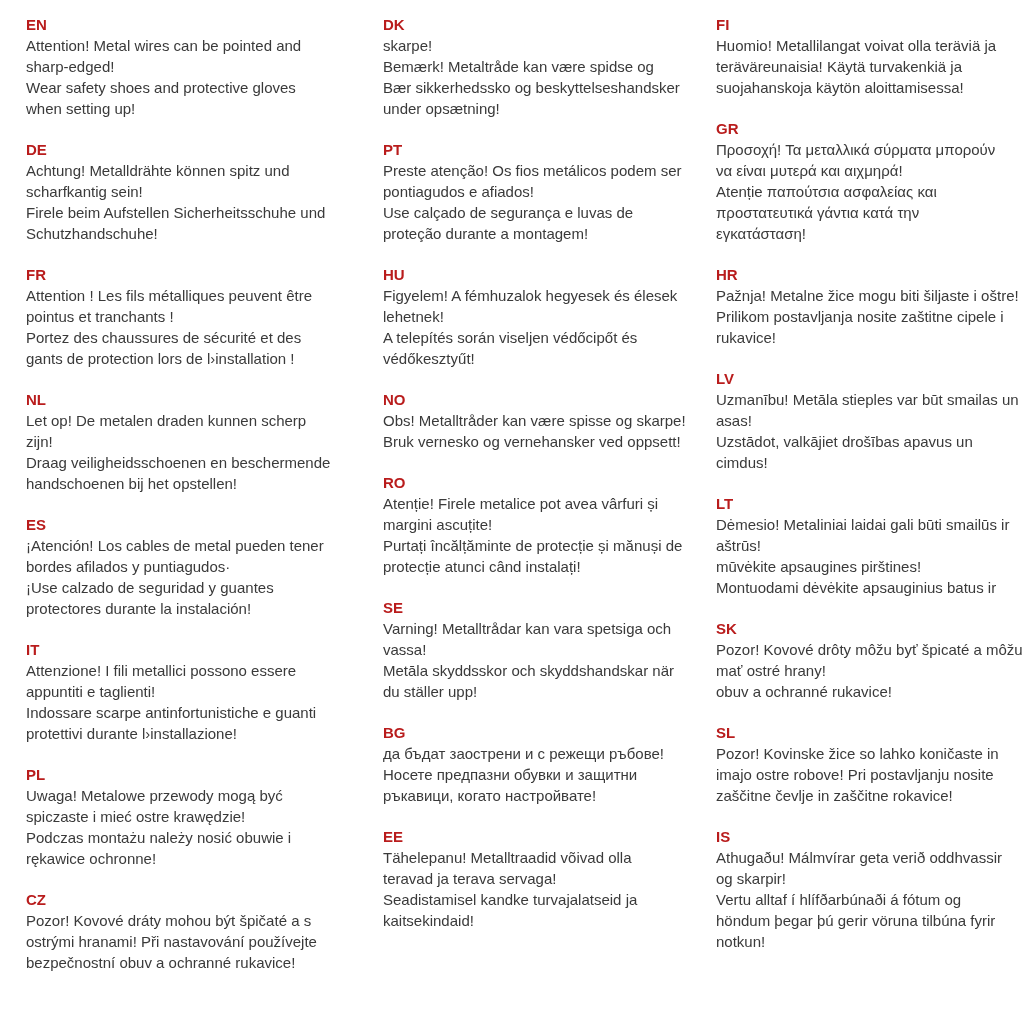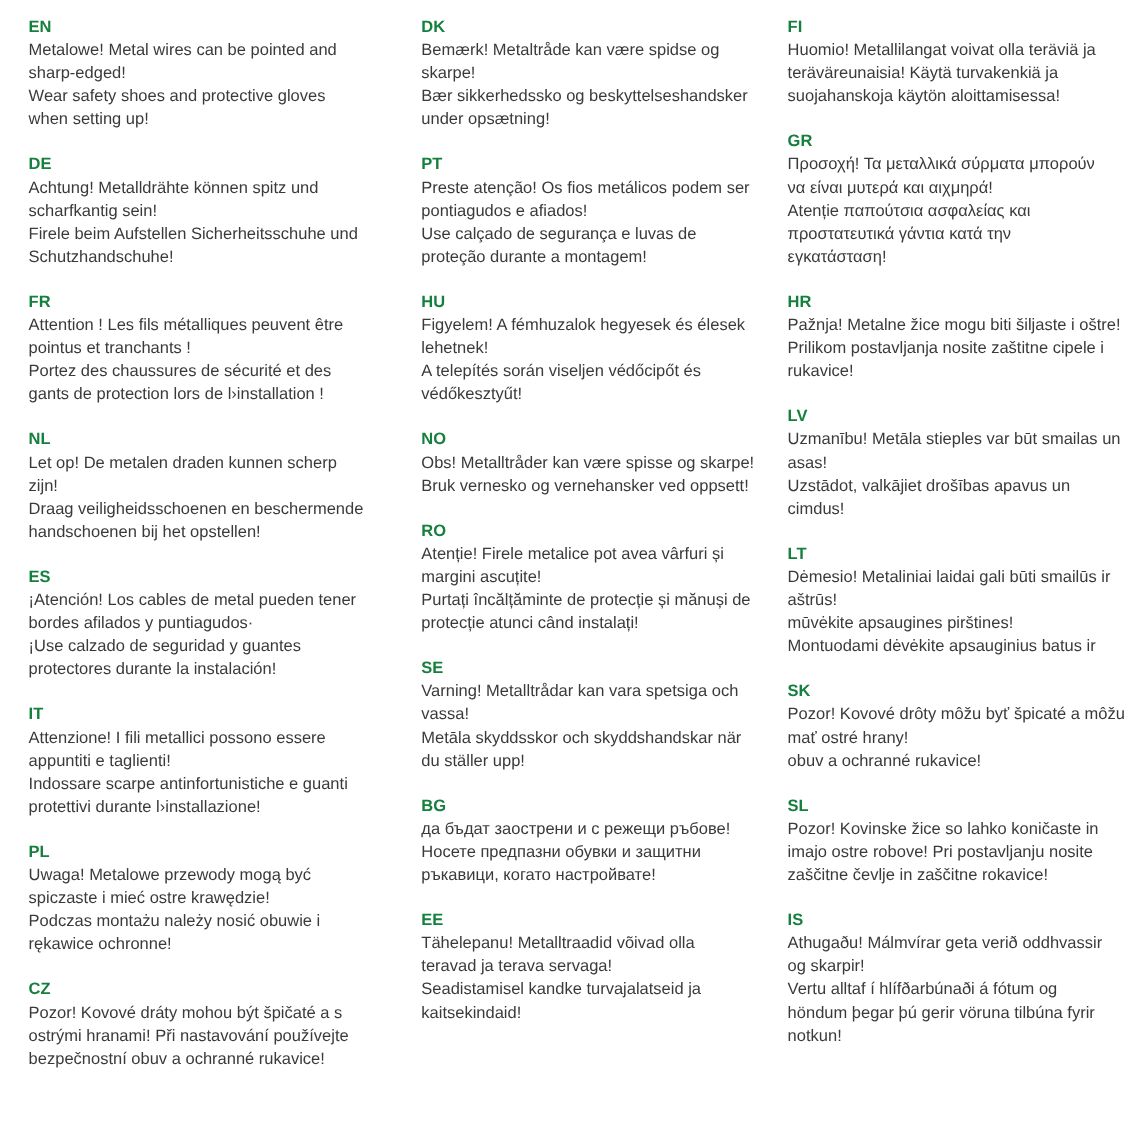--- a/index.html
+++ b/index.html
@@ -27,36 +27,36 @@
   .col-2 { width: 333px; margin-left: 31px; }
   .col-3 { width: 325px; }
   section.sec {
     margin: 0 0 20px 0;
   }
   h3.lang {
     margin: 0;
     font-size: 15px;
     line-height: 21px;
     font-weight: bold;
-    color: #15803d;
+    color: #b91c1c;
   }
   .line {
     font-size: 15px;
     line-height: 21px;
     white-space: nowrap;
   }
 </style>
 </head>
 <body>
 
 <main>
   <div class="col col-1">
       <section class="sec">
         <h3 class="lang">EN</h3>
-        <div class="line">Metalowe! Metal wires can be pointed and</div>
+        <div class="line">Attention! Metal wires can be pointed and</div>
         <div class="line">sharp-edged!</div>
         <div class="line">Wear safety shoes and protective gloves</div>
         <div class="line">when setting up!</div>
       </section>
       <section class="sec">
         <h3 class="lang">DE</h3>
         <div class="line">Achtung! Metalldrähte können spitz und</div>
         <div class="line">scharfkantig sein!</div>
         <div class="line">Firele beim Aufstellen Sicherheitsschuhe und</div>
         <div class="line">Schutzhandschuhe!</div>
@@ -99,22 +99,22 @@
       <section class="sec">
         <h3 class="lang">CZ</h3>
         <div class="line">Pozor! Kovové dráty mohou být špičaté a s</div>
         <div class="line">ostrými hranami! Při nastavování používejte</div>
         <div class="line">bezpečnostní obuv a ochranné rukavice!</div>
       </section>
     </div>
   <div class="col col-2">
       <section class="sec">
         <h3 class="lang">DK</h3>
+        <div class="line">skarpe!</div>
         <div class="line">Bemærk! Metaltråde kan være spidse og</div>
-        <div class="line">skarpe!</div>
         <div class="line">Bær sikkerhedssko og beskyttelseshandsker</div>
         <div class="line">under opsætning!</div>
       </section>
       <section class="sec">
         <h3 class="lang">PT</h3>
         <div class="line">Preste atenção! Os fios metálicos podem ser</div>
         <div class="line">pontiagudos e afiados!</div>
         <div class="line">Use calçado de segurança e luvas de</div>
         <div class="line">proteção durante a montagem!</div>
       </section>

